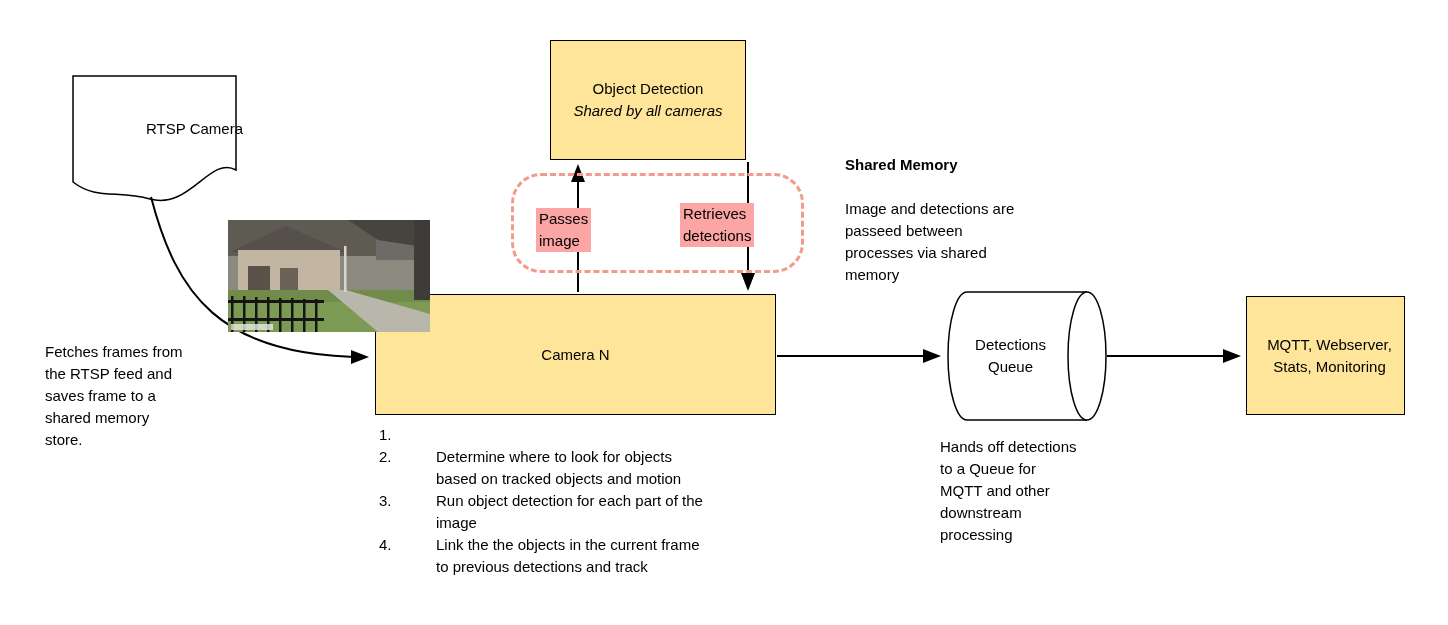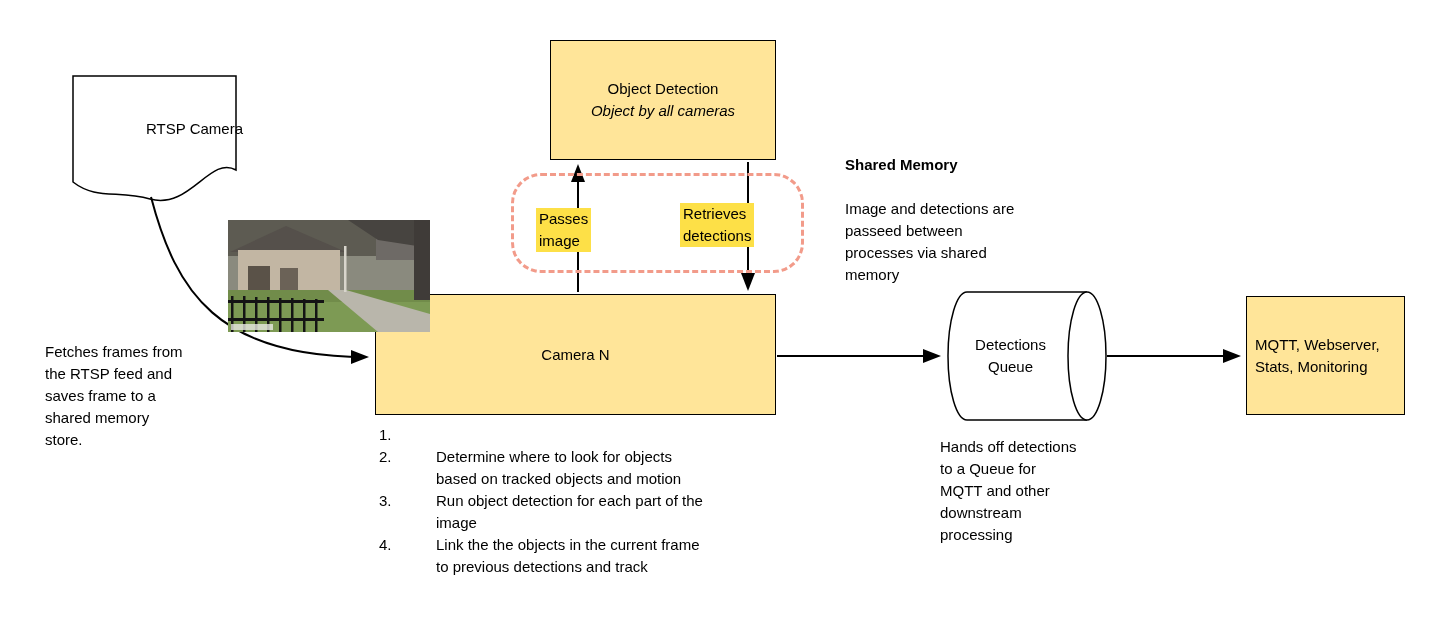--- a/index.html
+++ b/index.html
@@ -4,26 +4,26 @@
 <style>
   html,body{margin:0;padding:0;background:#ffffff;}
   #canvas{
     position:relative;width:1448px;height:625px;background:#ffffff;overflow:hidden;
     font-family:"Liberation Sans", sans-serif;color:#000;font-size:15px;line-height:22px;
   }
   .pre{white-space:pre-line;}
   svg.overlay{position:absolute;left:0;top:0;z-index:1;}
   .node{
     position:absolute;z-index:2;background:#ffe599;border:1.5px solid #000;
-    box-sizing:border-box;display:flex;flex-direction:column;justify-content:center;
+    box-sizing:border-box;display:flex;flex-direction:column;justify-content:center;text-align:center;
   }
   .node.centered{align-items:center;text-align:center;}
   .node-sub{font-style:italic;}
   .edge-label{
-    position:absolute;z-index:4;background:#fde047;padding:0 3px;white-space:pre-line;
+    position:absolute;z-index:4;background:#fca5a5;padding:0 3px;white-space:pre-line;
   }
   .note{position:absolute;z-index:2;white-space:pre-line;}
   .sm-title{font-weight:bold;}
   .steps{position:absolute;z-index:2;}
   .step-row{display:grid;grid-template-columns:57px 300px;}
   .step-text{white-space:pre-line;}
   .dashed-region{
     position:absolute;z-index:1;border:3px dashed #f29b8a;border-radius:30px;
     box-sizing:border-box;background:transparent;
   }
@@ -91,23 +91,23 @@
       <rect x="27" y="77" width="2.5" height="35" fill="#141414"></rect>
       <rect x="39" y="77" width="2.5" height="35" fill="#141414"></rect>
       <rect x="51" y="78" width="2.5" height="34" fill="#141414"></rect>
       <rect x="63" y="78" width="2.5" height="34" fill="#141414"></rect>
       <rect x="75" y="79" width="2.5" height="33" fill="#141414"></rect>
       <rect x="87" y="79" width="2.5" height="33" fill="#141414"></rect>
       <rect x="3" y="104" width="42" height="6" fill="#e8e8e4" opacity="0.8"></rect>
     </svg>
   </div>
 
-  <div class="node centered" style="left:550px;top:40px;width:226px;height:120px;">
+  <div class="node centered" style="left:550px;top:40px;width:196px;height:120px;">
     <div>Object Detection</div>
-    <div class="node-sub">Object by all cameras</div>
+    <div class="node-sub">Shared by all cameras</div>
   </div>
 
   <div class="dashed-region" style="left:511px;top:173px;width:293px;height:100px;"></div>
 
   <div class="edge-label" style="left:536px;top:208px;">Passes
 image</div>
   <div class="edge-label" style="left:680px;top:203px;">Retrieves
 detections</div>
 
   <div class="note" style="left:845px;top:132px;width:215px;">

